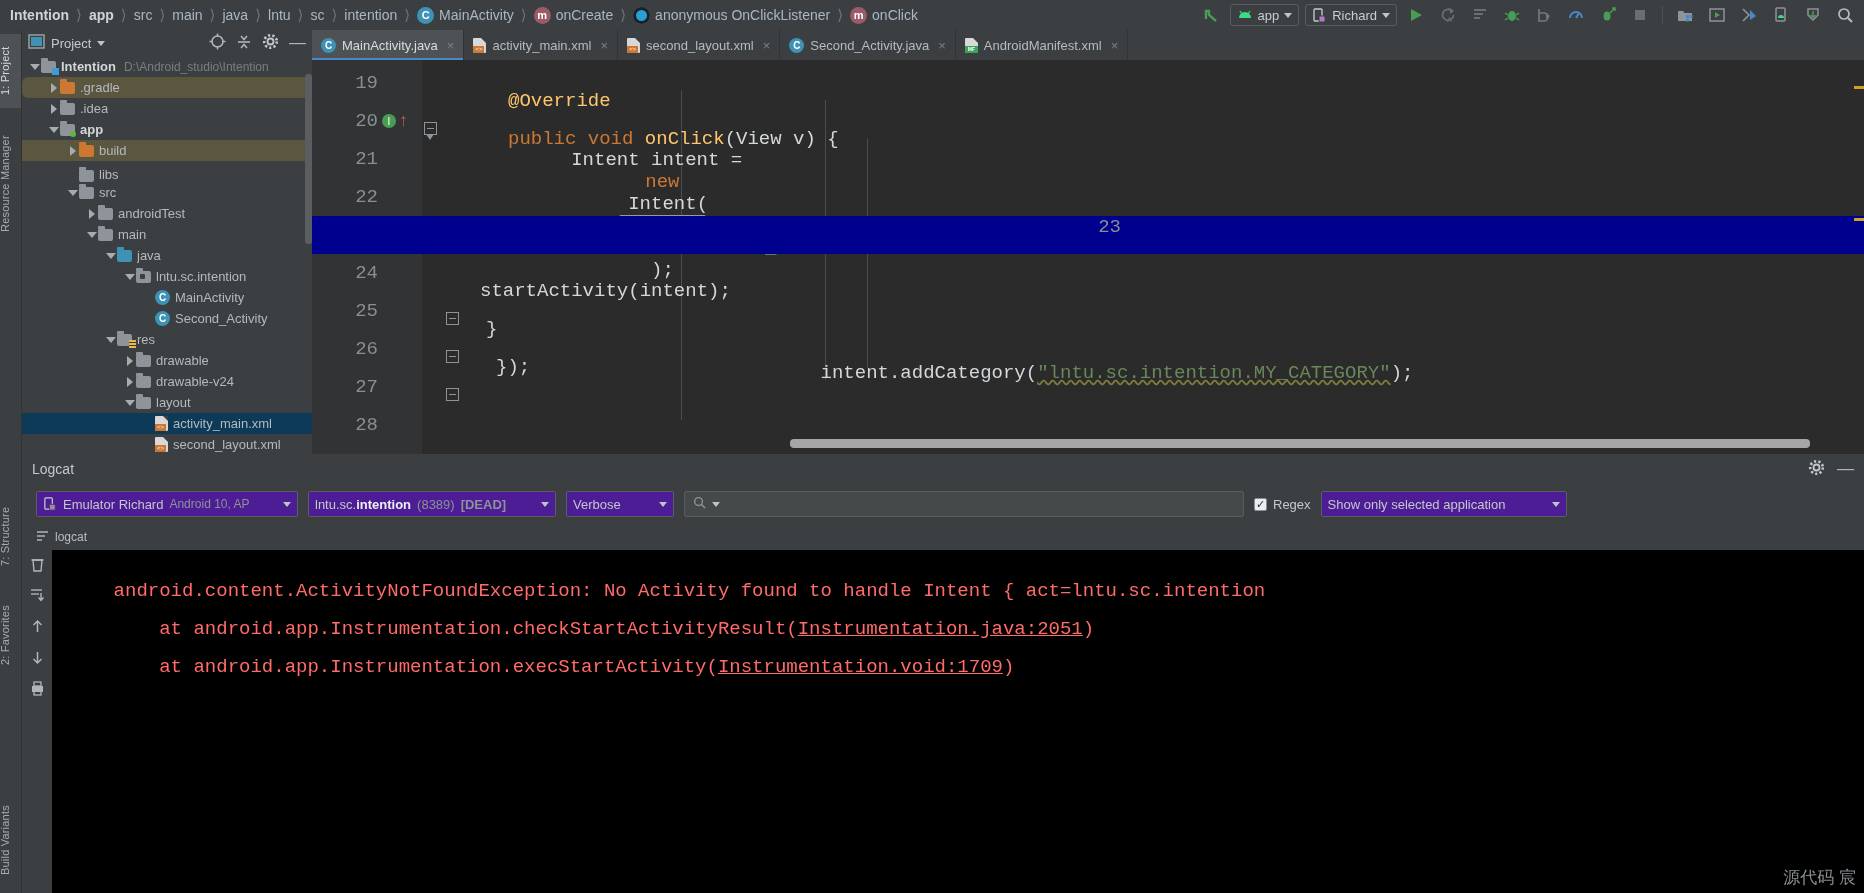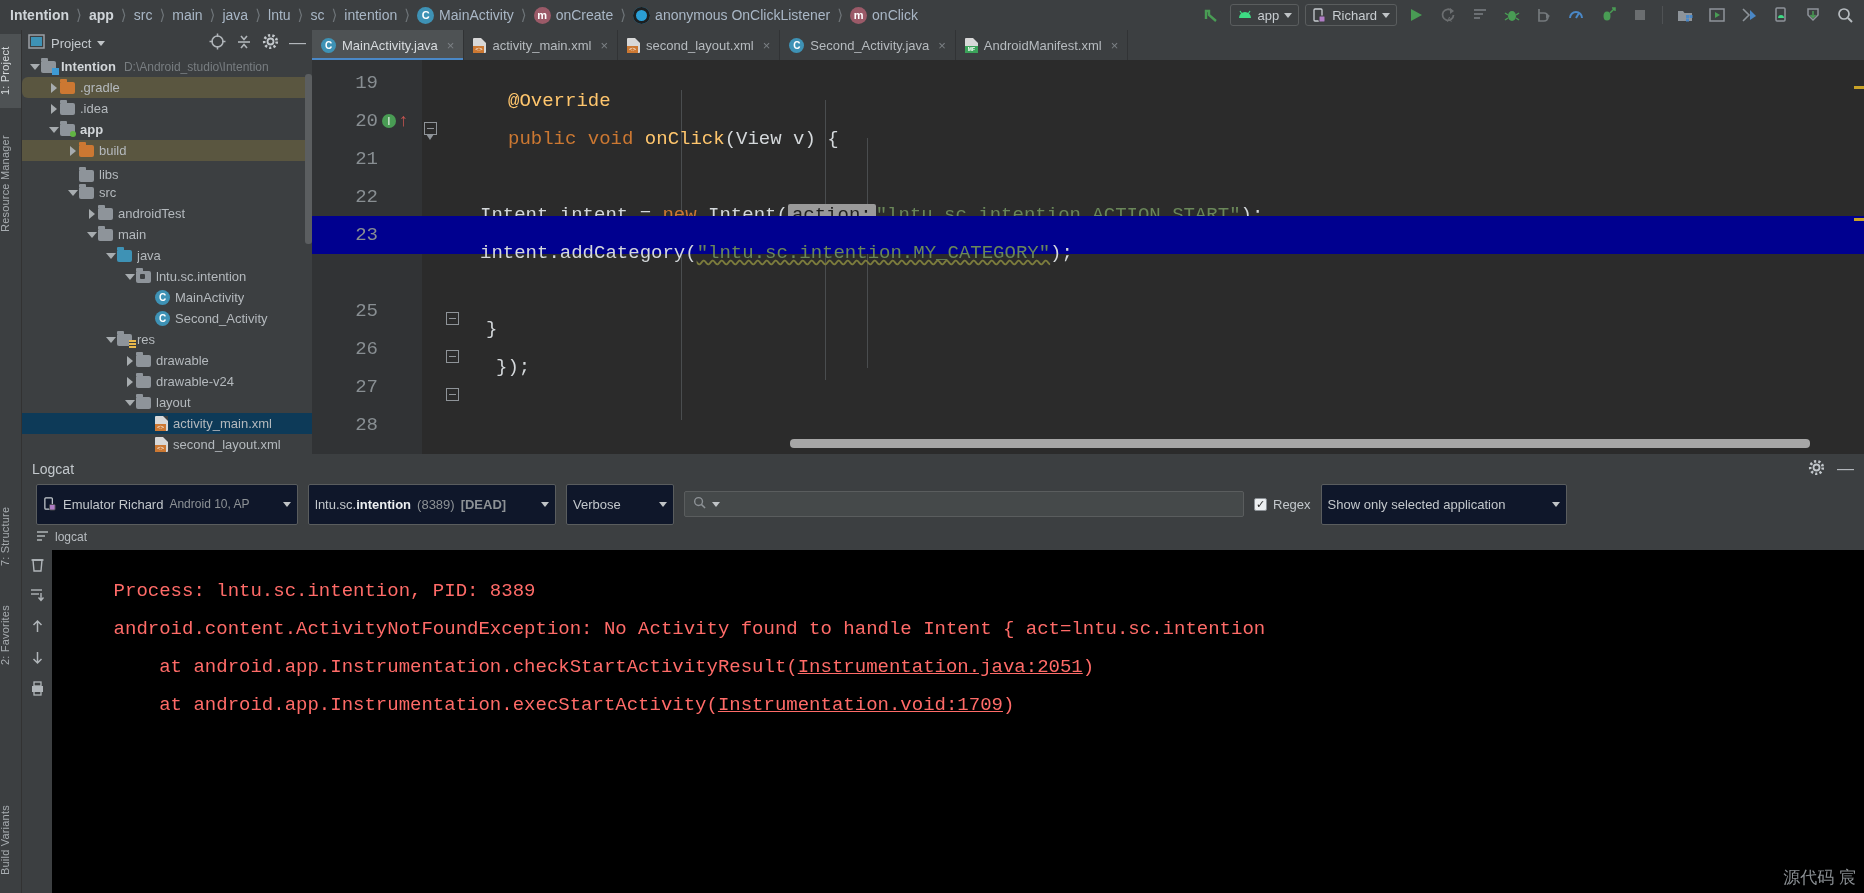--- a/index.html
+++ b/index.html
@@ -159,22 +159,22 @@
   .warnmark { position:absolute; right:0; width:10px; height:3px; background:#c9a227;}
 
   
   .logpanel { position: absolute; left: 22px; top: 454px; width: 1842px; height: 439px;
               background: #3c3f41; }
   .loghdr { height: 30px; display: flex; align-items: center; padding: 0 10px;
             font-size: 14px; color: #c3c8cc; }
   .loghdr .right { margin-left: auto; display: flex; align-items: center; gap: 12px; }
   .logfilter { height: 40px; display: flex; align-items: center; gap: 10px;
                padding: 0 14px; }
-  .fcombo { height: 41px; border: 1px solid #5a5d5e; border-radius: 2px;
-            background: #0f172a; display: flex; align-items: center; gap: 6px;
+  .fcombo { height: 26px; border: 1px solid #5a5d5e; border-radius: 2px;
+            background: #4c1d95; display: flex; align-items: center; gap: 6px;
             padding: 0 6px; color: #c3c8cc; font-size: 13px; white-space: nowrap; }
   .fcombo .arr { margin-left: auto; }
   .searchbox { height: 26px; flex: 1 1 auto; border: 1px solid #5a5d5e;
                border-radius: 2px; background: #45494a; display: flex;
                align-items: center; padding: 0 8px; gap: 6px; max-width: 560px;}
   .searchbox input { background: transparent; border: 0; outline: 0; color: #b9bec2;
                      font-family: "Liberation Sans", sans-serif; font-size: 13px;
                      width: 100%; }
   .chk { width: 13px; height: 13px; border: 1px solid #8b9095; background: #eceff1;
          display: inline-flex; align-items: center; justify-content: center;
@@ -595,29 +595,34 @@
       </div>
 
       <div class="cline" style="top:80px;">
         <span class="num">21</span>
         <span class="marks"></span>
       </div>
 
       <div class="cline" style="top:118px;">
         <span class="num">22</span>
         <span class="marks"></span>
-        <span class="txt" style="padding-left:58px; display:flex; align-items:center;"><span class="wht">Intent intent = </span><span class="kw">new</span><span class="wht"> Intent(</span><span class="hintbox">action:</span><span class="str">"lntu.sc.intention.ACTION_START"</span><span class="wht">);</span></span>
-      </div>
-
-      <div class="cline cur" style="top:156px;">
+        <span class="txt" style="padding-left:58px; display:flex; align-items:center;flex-direction:column;"><span class="wht">Intent intent = </span><span class="kw">new</span><span class="wht"> Intent(</span><span class="hintbox">action:</span><span class="str">"lntu.sc.intention.ACTION_START"</span><span class="wht">);</span></span>
+      </div>
+
+      <div class="cline cur" style="top:156px;flex-direction:column;">
         <span class="num">23</span>
         <span class="marks"></span>
         <span class="txt" style="padding-left:58px;"><span class="wht">intent.addCategory(</span><span class="str" style="text-decoration:underline; text-decoration-style:wavy; text-decoration-color:#7c7c3c;">"lntu.sc.intention.MY_CATEGORY"</span><span class="wht">);</span></span>
       </div>
 
+      <div class="cline" style="top:194px;">
+        <span class="num">24</span>
+        <span class="marks"></span>
+        <span class="txt" style="padding-left:58px;"><span class="wht">startActivity(intent);</span></span>
+      </div>
 
       <div class="cline" style="top:232px;">
         <span class="num">25</span>
         <span class="marks"></span>
         <span style="width:22px; position:relative; margin-left:22px;">
           <span class="fold"><span class="bx"></span></span>
         </span>
         <span class="txt" style="padding-left:20px;"><span class="wht">}</span></span>
       </div>
 
@@ -744,21 +749,20 @@
         <svg width="17" height="17" viewBox="0 0 17 17">
             <rect x="3" y="6" width="11" height="6" fill="#b0b5b9"></rect>
             <rect x="5" y="2" width="7" height="4" fill="none" stroke="#b0b5b9" stroke-width="1.3"></rect>
             <rect x="5" y="11" width="7" height="4" fill="none" stroke="#b0b5b9" stroke-width="1.3"></rect>
           </svg>
       </span>
     </div>
 
     <div class="logout">
       <div class="logline" style="height:20px; line-height:20px; overflow:hidden; color:#ff6b68;">&nbsp;</div>
-      <div class="logline">    Process: lntu.sc.intention, PID: 8389</div>
       <div class="logline">    android.content.ActivityNotFoundException: No Activity found to handle Intent { act=lntu.sc.intention</div>
       <div class="logline"><span>        at android.app.Instrumentation.checkStartActivityResult(</span><span class="ul">Instrumentation.java:2051</span><span>)</span></div>
       <div class="logline"><span>        at android.app.Instrumentation.execStartActivity(</span><span class="ul">Instrumentation.void:1709</span><span>)</span></div>
     </div>
   </div>
 
   <div class="watermark">源代码 宸</div>
 </div>
 
 </body></html>

